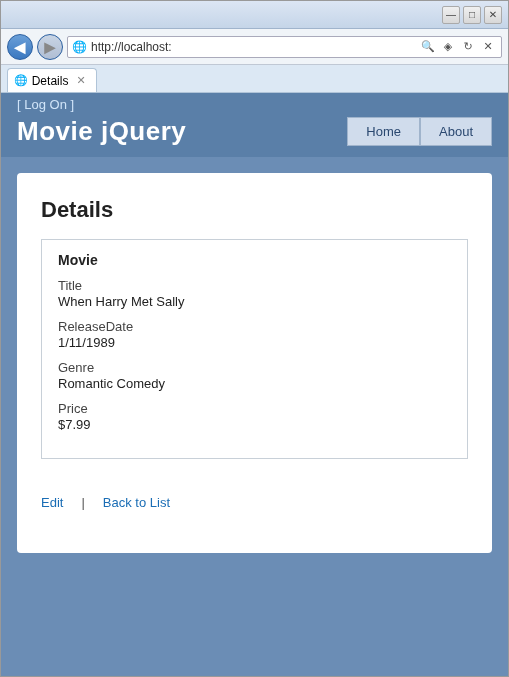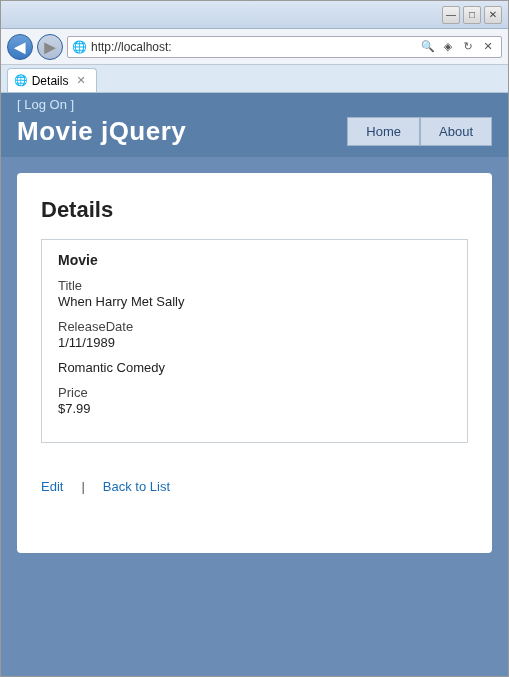--- a/index.html
+++ b/index.html
@@ -336,20 +336,21 @@
             <div class="detail-label">Title</div>
             <div class="detail-value">When Harry Met Sally</div>
           </div>
 
           <div class="detail-field">
             <div class="detail-label">ReleaseDate</div>
             <div class="detail-value">1/11/1989</div>
           </div>
 
           <div class="detail-field">
+            <div class="detail-label">Genre</div>
             <div class="detail-value">Romantic Comedy</div>
           </div>
 
           <div class="detail-field">
             <div class="detail-label">Price</div>
             <div class="detail-value">$7.99</div>
           </div>
         </div>
 
         <div class="action-links">

